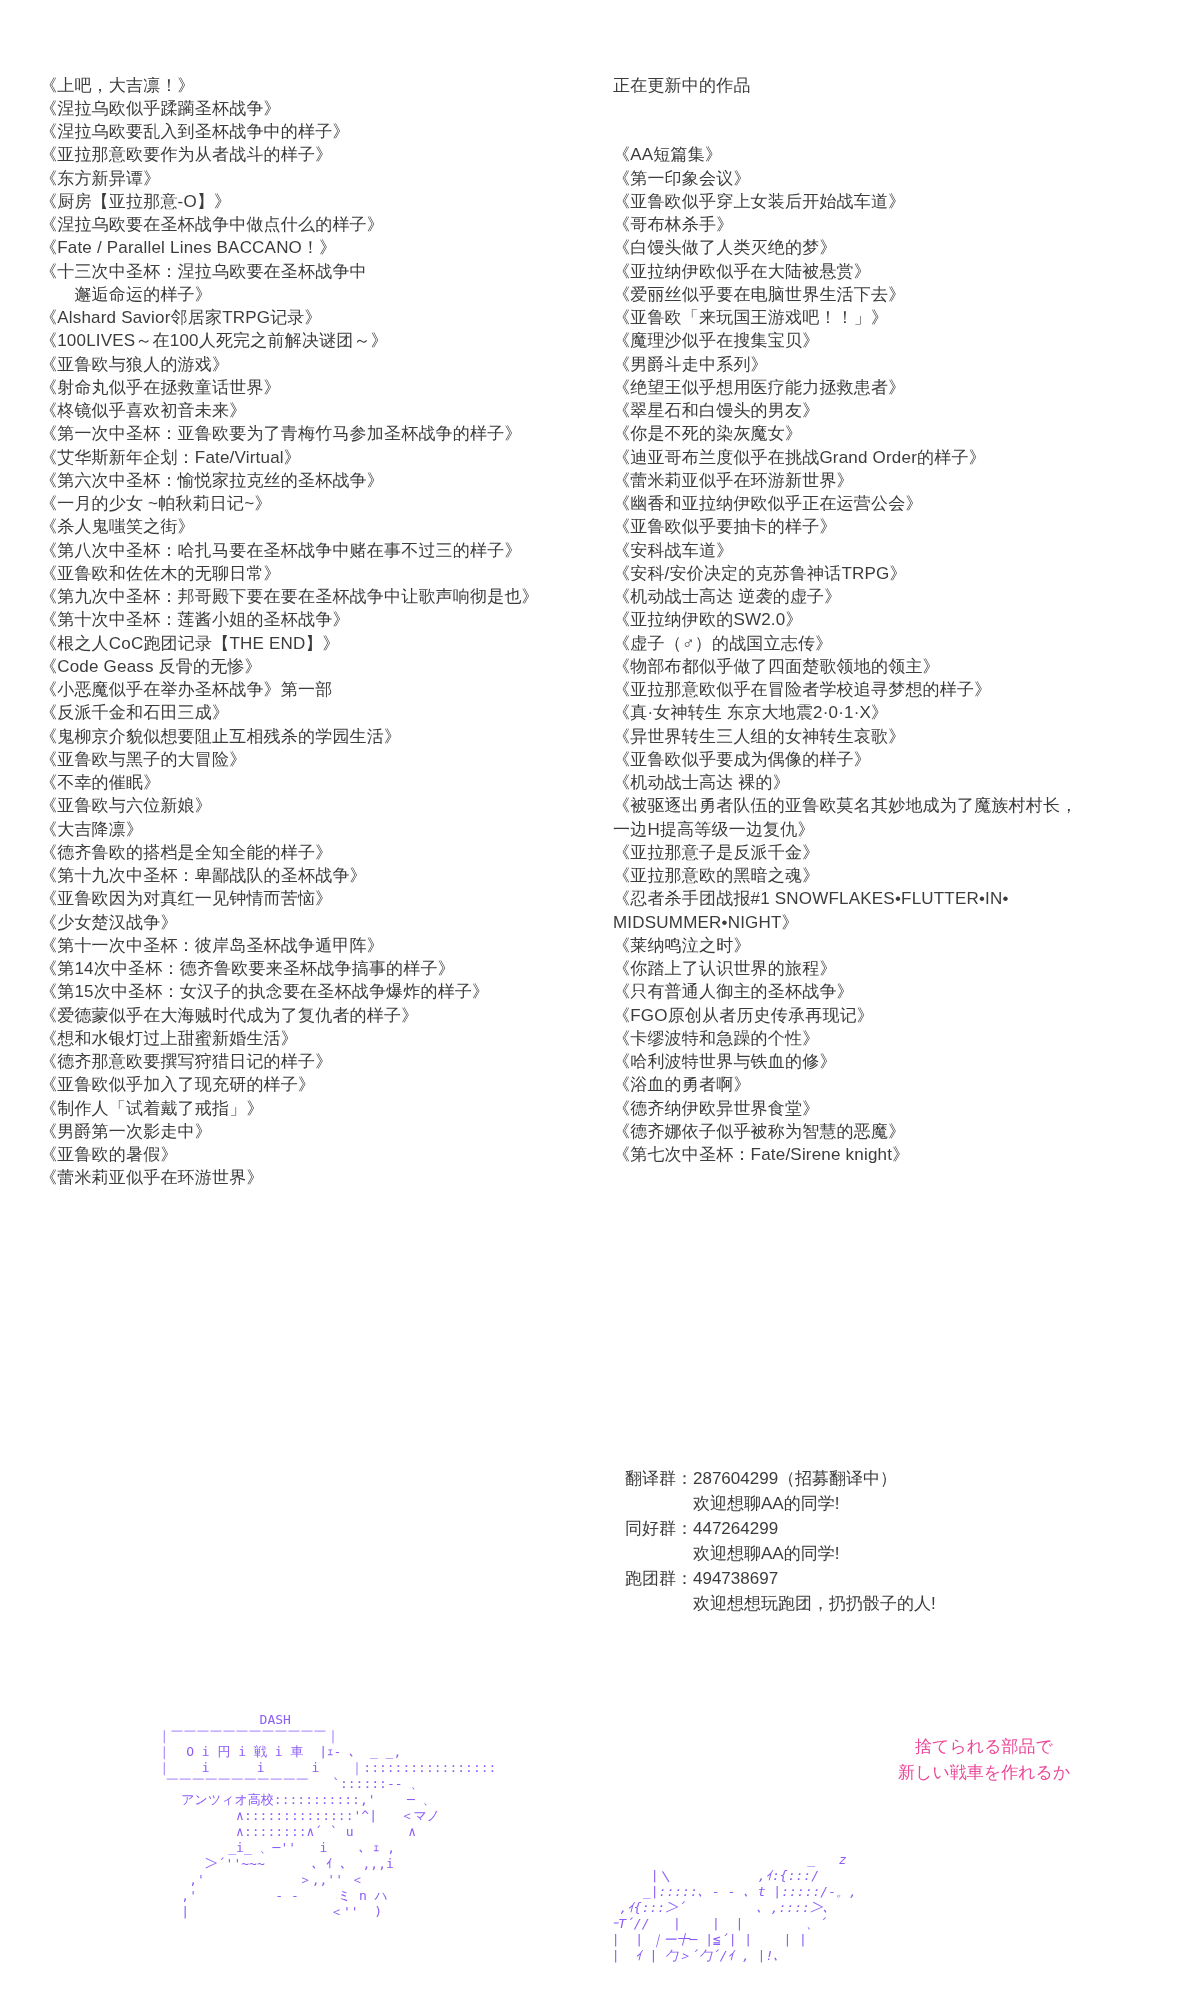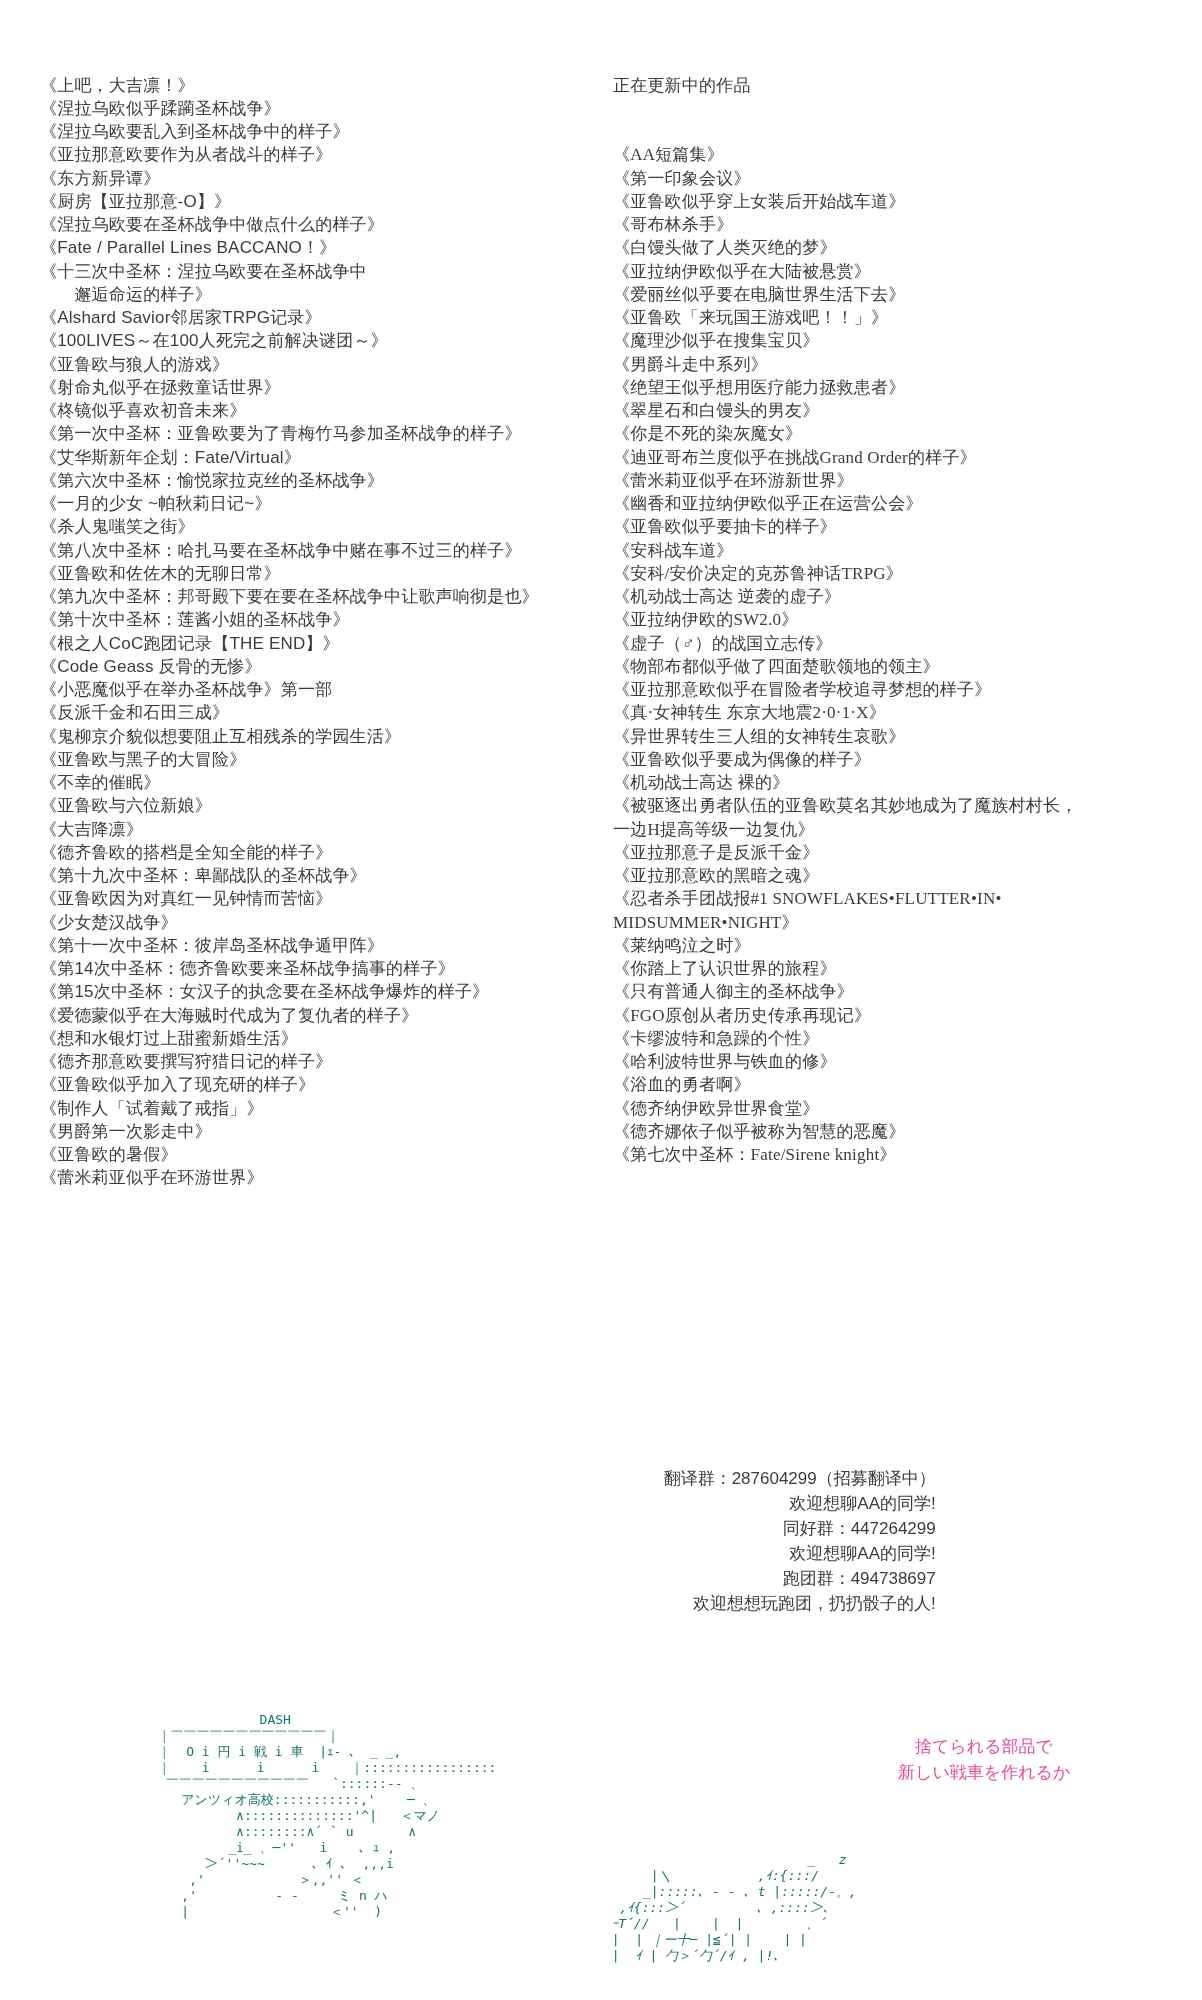--- a/index.html
+++ b/index.html
@@ -17,37 +17,36 @@
   }
   .works-col {
     position: absolute;
     top: 27px;
     font-size: 17px;
     line-height: 23.25px;
     white-space: pre;
     letter-spacing: 0.2px;
   }
   #left-col  { left: 40px;  }
-  #right-col { left: 613px; font-family: Liberation Serif, serif; }
+  #right-col { left: 613px; }
   .line { white-space: pre; }
   .contact-block {
     position: absolute;
     left: 625px;
     top: 1466px;
     font-size: 17px;
     line-height: 25px;
     white-space: pre;
-    text-align: right;
   }
   .aa-art {
     position: absolute;
     font-family: "DejaVu Sans Mono", "Liberation Mono", monospace;
     font-size: 13px;
     line-height: 16px;
-    color: #0f766e;
+    color: #8b5cf6;
     white-space: pre;
     margin: 0;
   }
   #aa-left  { left: 150px; top: 1712px; }
   #aa-right { left: 596px; top: 1852px; font-style: italic; }
   .aa-caption {
     position: absolute;
     left: 898px;
     top: 1734px;
     font-size: 17px;

